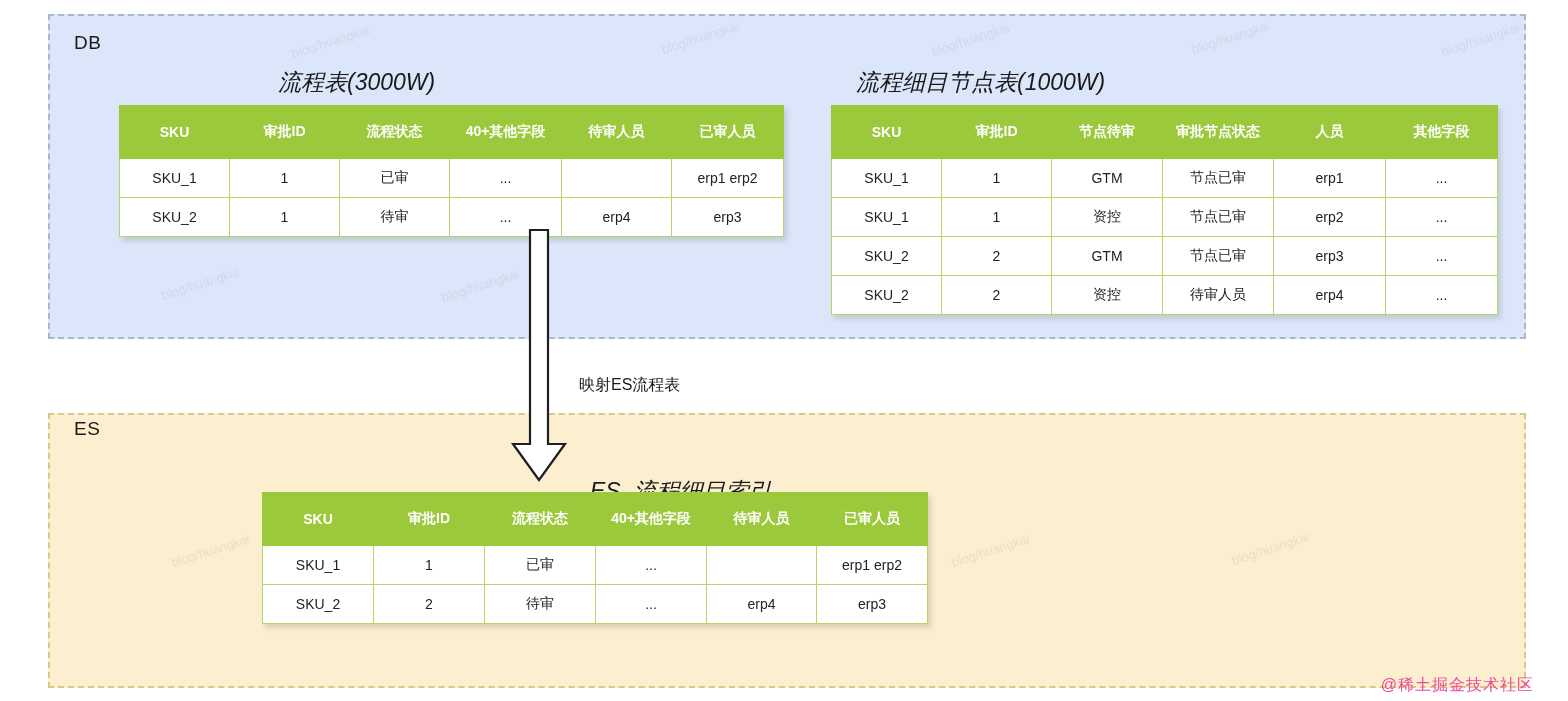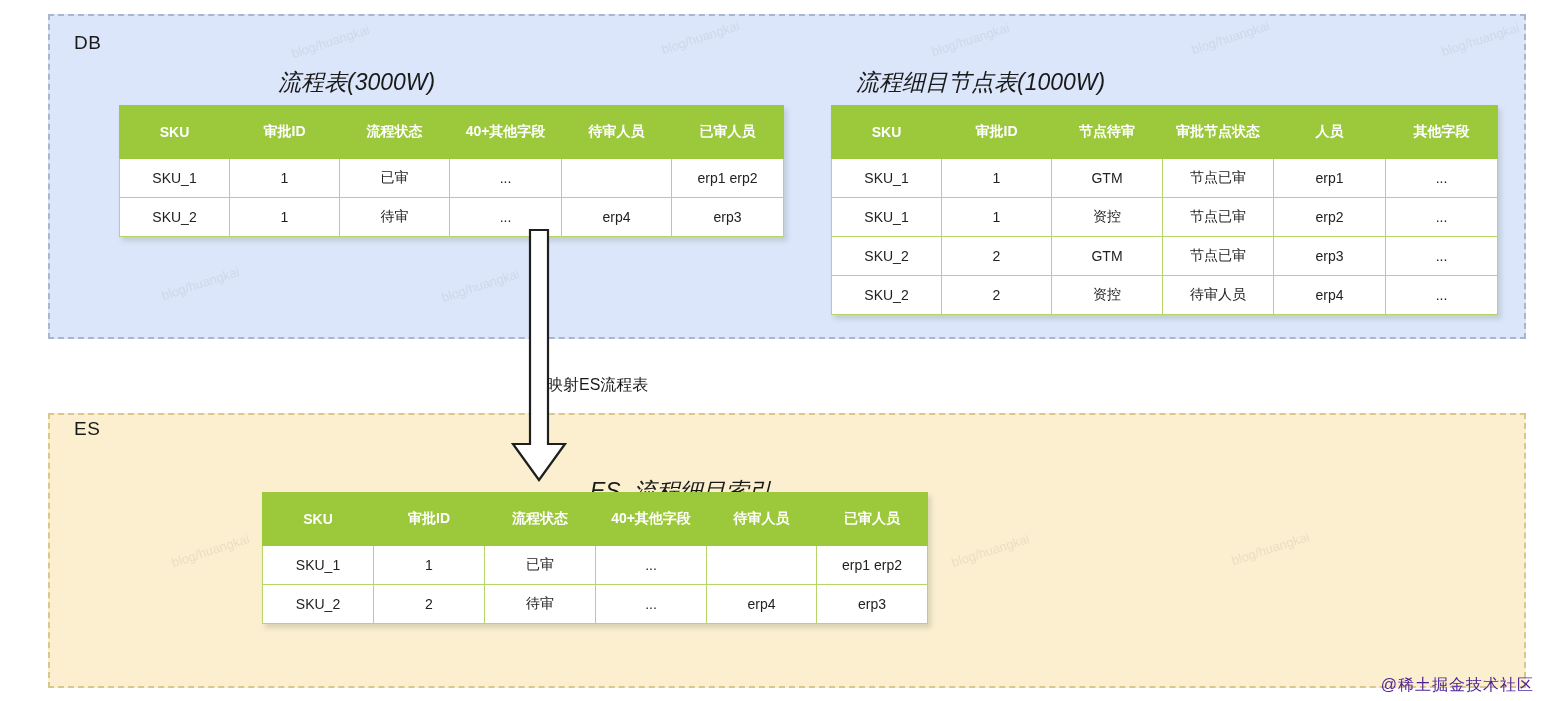--- a/index.html
+++ b/index.html
@@ -136,29 +136,30 @@
     width: 70px;
     height: 254px;
   }
   #arrow-label {
     position: absolute;
     left: 547px;
     top: 375px;
     font-size: 16px;
     color: #1a1a1a;
     white-space: nowrap;
+    padding-left: 32px;
   }
 
   
   #footer-watermark {
     position: absolute;
     right: 34px;
     bottom: 5px;
     font-size: 16px;
-    color: #4c1d95;
+    color: #ec4899;
     letter-spacing: 1px;
     white-space: nowrap;
     user-select: none;
   }
 </style>
 </head>
 <body>
 
 <div id="canvas">
 

